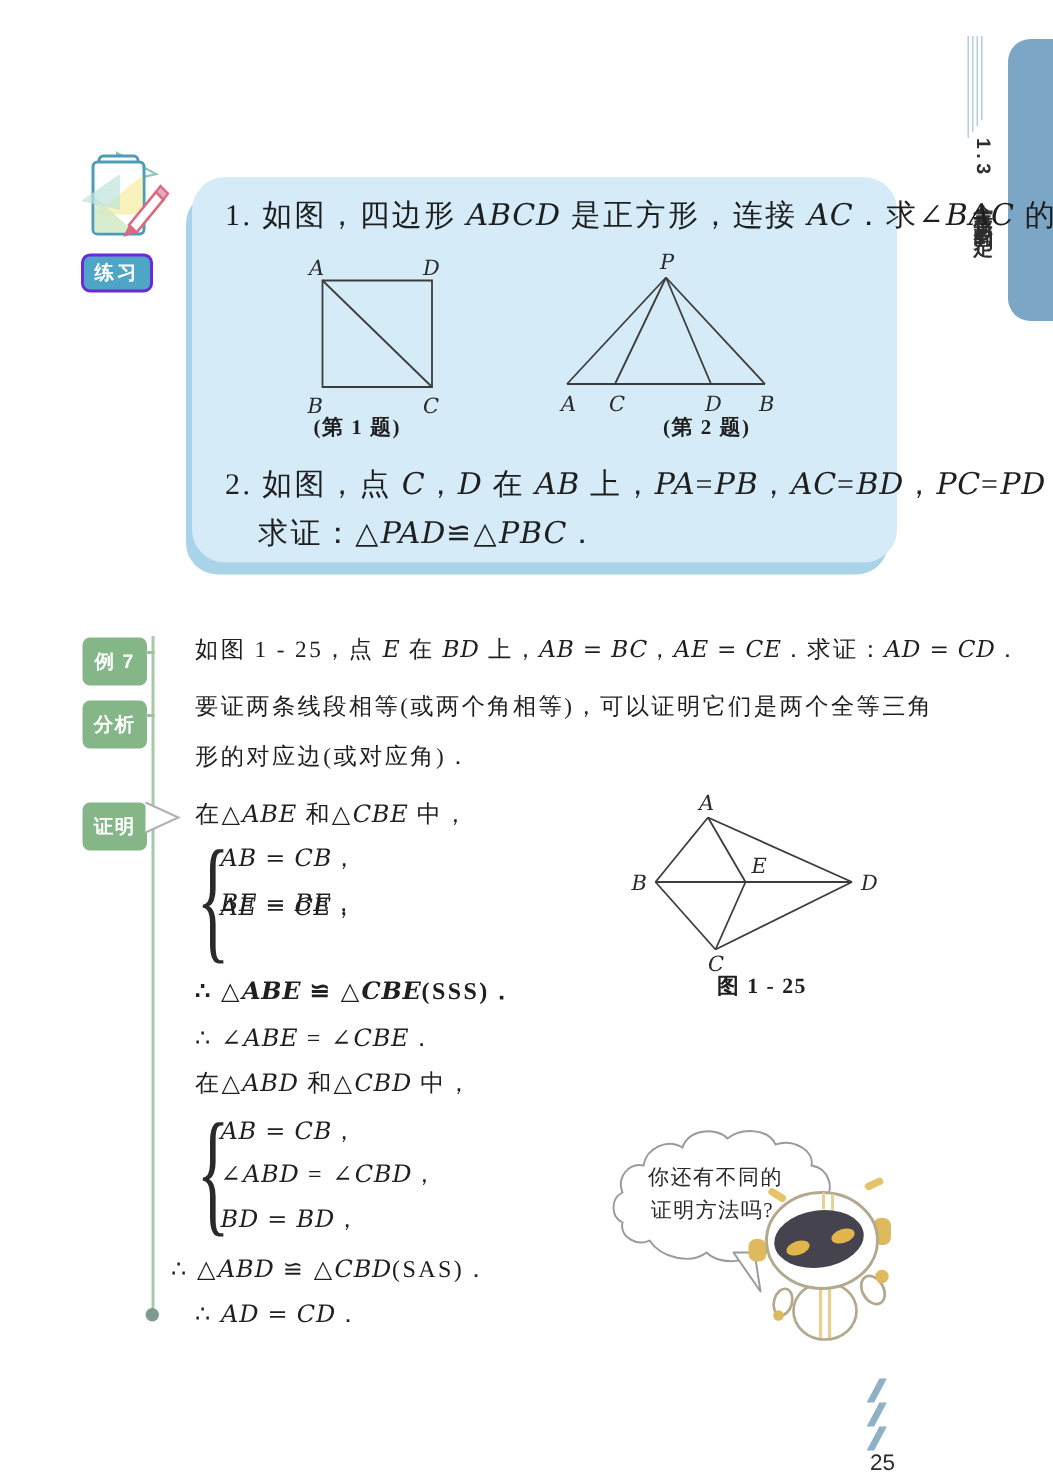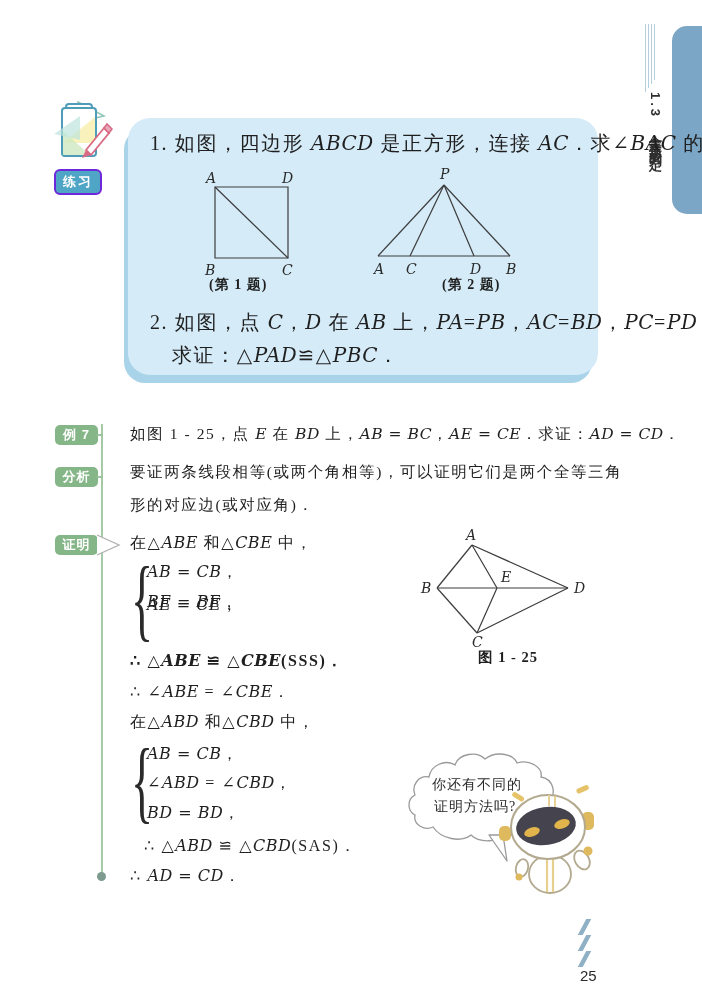--- a/index.html
+++ b/index.html
@@ -29,21 +29,21 @@
   .boxline{position:absolute;font-size:20px;letter-spacing:1.6px;white-space:nowrap;}
   .fig-caption{position:absolute;font-size:14px;font-weight:bold;letter-spacing:1px;white-space:nowrap;}
 
   
   .tl{position:absolute;font-size:16px;letter-spacing:1.6px;white-space:nowrap;line-height:19px;}
   .m{font-style:italic;font-family:"DejaVu Serif","Liberation Serif",serif;letter-spacing:0.5px;}
   .brace{position:absolute;font-size:92px;line-height:86px;font-weight:400;color:#2a2a2a;
          transform:scaleX(0.5);transform-origin:left top;}
 
   
-  .badge-green{position:absolute;left:55px;width:43px;height:20px;background:#85b687;
+  .badge-green{position:absolute;left:55px;width:43px;height:32px;background:#85b687;
                border-radius:5px;color:#fff;font-family:"Liberation Sans","DejaVu Sans",sans-serif;
                font-size:13px;font-weight:bold;display:flex;align-items:center;justify-content:center;
                letter-spacing:1px;}
   .tick{position:absolute;height:2px;background:#9dc29f;}
   .timeline{position:absolute;left:101px;top:424px;width:2px;height:453px;background:#a6c9a8;}
   .timeline-dot{position:absolute;left:97px;top:872px;width:9px;height:9px;border-radius:50%;background:#7e9b90;}
   .proof-flag{position:absolute;left:96px;top:533px;}
 
   
   .figsvg{position:absolute;}
@@ -135,21 +135,21 @@
   <div class="tl" style="left:147px;top:562px;"><span class="m">AB = CB</span><span>，</span></div>
   <div class="tl" style="left:147px;top:592px;"><span class="m">BE = BE</span><span>，</span></div>
   <div class="tl" style="left:147px;top:595px;"><span class="m">AE = CE</span><span>，</span></div>
   <div class="tl" style="left:130px;top:651px;font-weight:bold;"><span>∴ △</span><span class="m">ABE</span><span> ≌ △</span><span class="m">CBE</span><span>(SSS)．</span></div>
   <div class="tl" style="left:130px;top:682px;"><span>∴ ∠</span><span class="m">ABE</span><span> = ∠</span><span class="m">CBE</span><span>．</span></div>
   <div class="tl" style="left:130px;top:712px;"><span>在△</span><span class="m">ABD</span><span> 和△</span><span class="m">CBD</span><span> 中，</span></div>
   <div class="brace" style="left:131px;top:738px;">{</div>
   <div class="tl" style="left:147px;top:744px;"><span class="m">AB = CB</span><span>，</span></div>
   <div class="tl" style="left:147px;top:773px;"><span>∠</span><span class="m">ABD</span><span> = ∠</span><span class="m">CBD</span><span>，</span></div>
   <div class="tl" style="left:147px;top:803px;"><span class="m">BD = BD</span><span>，</span></div>
-  <div class="tl" style="left:144px;top:836px;"><span>∴ △</span><span class="m">ABD</span><span> ≌ △</span><span class="m">CBD</span><span>(SAS)．</span></div>
+  <div class="tl" style="left:114px;top:836px;"><span>∴ △</span><span class="m">ABD</span><span> ≌ △</span><span class="m">CBD</span><span>(SAS)．</span></div>
   <div class="tl" style="left:130px;top:866px;"><span>∴ </span><span class="m">AD = CD</span><span>．</span></div>
 
   <svg class="figsvg" style="left:417px;top:527px;" width="175" height="122" viewBox="0 0 175 122">
     <line x1="20" y1="61" x2="55" y2="18" stroke="#3c3c3c" stroke-width="1.2"></line>
     <line x1="55" y1="18" x2="151" y2="61" stroke="#3c3c3c" stroke-width="1.2"></line>
     <line x1="151" y1="61" x2="60" y2="106" stroke="#3c3c3c" stroke-width="1.2"></line>
     <line x1="60" y1="106" x2="20" y2="61" stroke="#3c3c3c" stroke-width="1.2"></line>
     <line x1="20" y1="61" x2="151" y2="61" stroke="#3c3c3c" stroke-width="1.2"></line>
     <line x1="55" y1="18" x2="80" y2="61" stroke="#3c3c3c" stroke-width="1.2"></line>
     <line x1="80" y1="61" x2="60" y2="106" stroke="#3c3c3c" stroke-width="1.2"></line>

